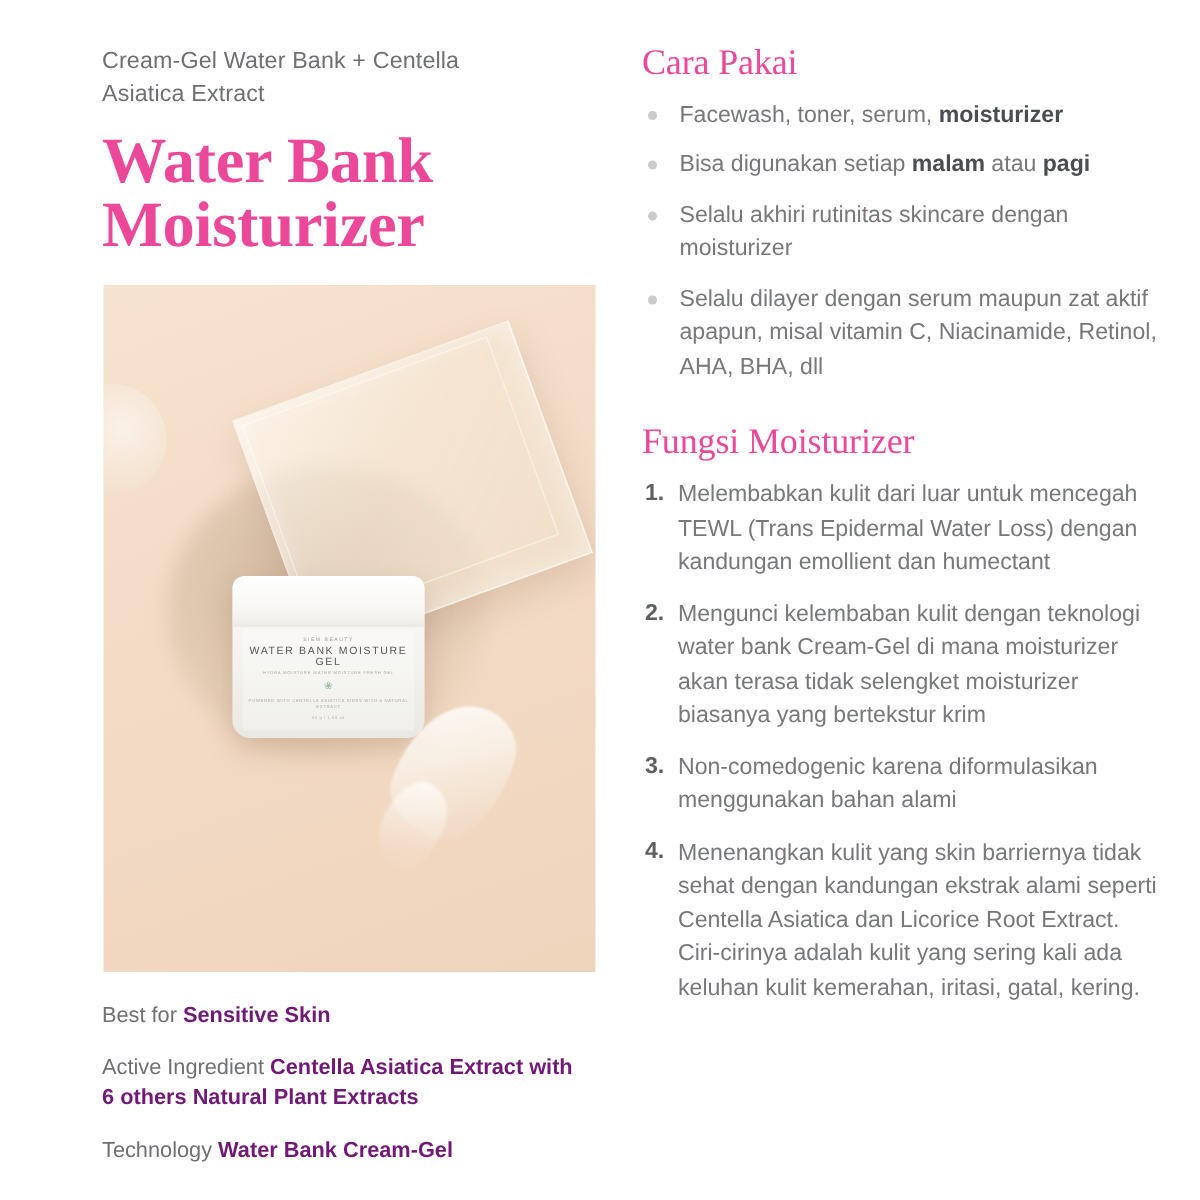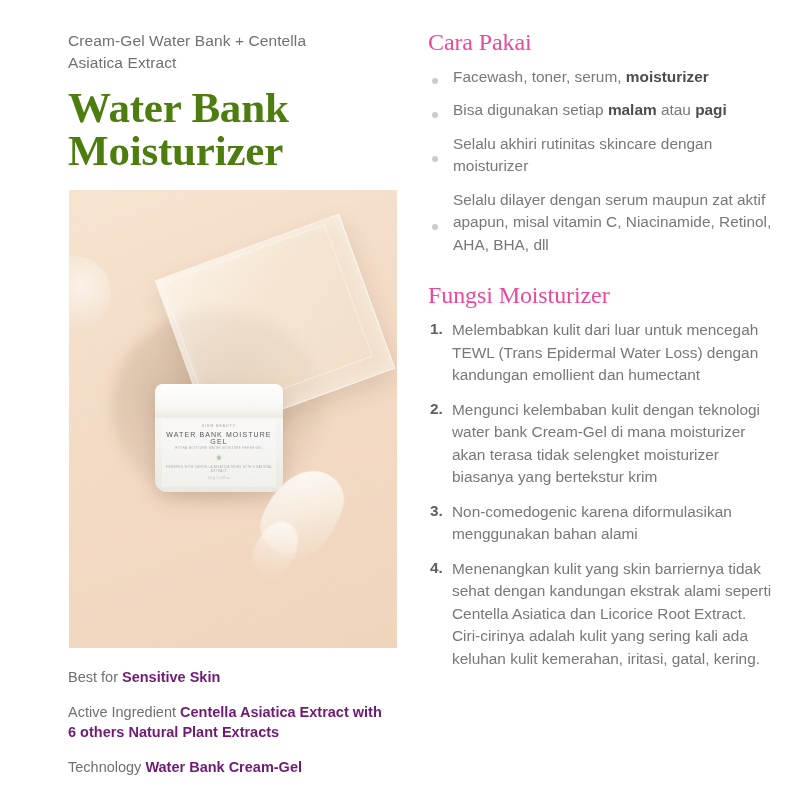--- a/index.html
+++ b/index.html
@@ -35,21 +35,21 @@
     letter-spacing: 0.1px;
     max-width: 290px;
   }
 
   .main-title {
     margin-top: 12px;
     font-family: "Liberation Serif", serif;
     font-weight: 700;
     font-size: 43px;
     line-height: 0.99;
-    color: #4d7c0f;
+    color: #ec4899;
     letter-spacing: -0.2px;
   }
   .main-title .line { display: block; }
 
   
   .photo {
     position: relative;
     margin-top: 18px;
     margin-left: 1px;
     width: 328px;
@@ -221,21 +221,21 @@
     font-weight: 400;
     font-size: 24px;
     color: #ec4899;
     letter-spacing: -0.1px;
     margin-bottom: 10px;
   }
 
   ul.bullets { list-style: none; }
   ul.bullets li {
     display: flex;
-    align-items: center;
+    align-items: flex-start;
     margin-bottom: 11px;
   }
   ul.bullets li:last-child { margin-bottom: 0; }
 
   .dot {
     width: 6px;
     height: 6px;
     border-radius: 50%;
     background: #c9cbcc;
     flex: 0 0 6px;

